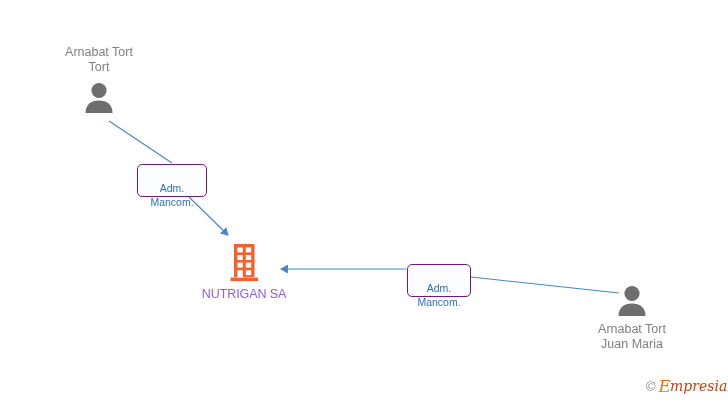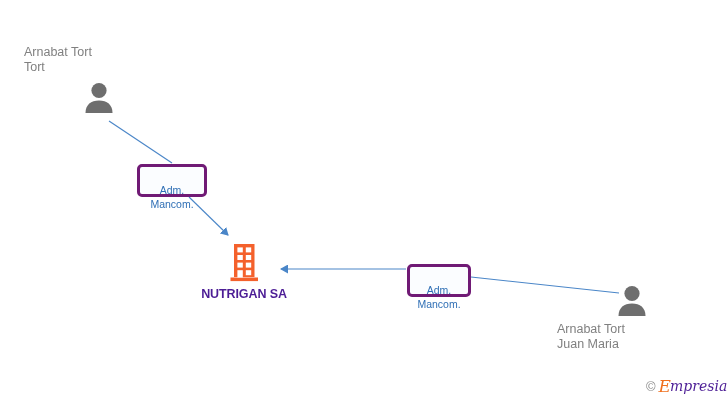--- a/index.html
+++ b/index.html
@@ -22,21 +22,21 @@
     left: 0;
     top: 0;
     width: 728px;
     height: 400px;
   }
 
   
   .person-node {
     position: absolute;
     width: 150px;
-    text-align: left;
+    text-align: center;
   }
   .person-label {
     color: #808080;
     font-size: 12.5px;
     line-height: 15px;
     white-space: pre-line;
   }
   .person-icon {
     width: 150px;
     height: 32px;
@@ -48,34 +48,34 @@
     position: absolute;
     width: 160px;
     text-align: center;
   }
   .company-icon {
     width: 160px;
     height: 40px;
     display: block;
   }
   .company-label {
-    color: #4c1d95;
+    color: #8b5cf6;
     font-size: 12.5px;
-    font-weight: bold;
+    font-weight: normal;
     line-height: 15px;
     letter-spacing: -0.1px;
     margin-top: 4px;
   }
 
   
   .rel-box {
     position: absolute;
     box-sizing: border-box;
     background: #fbfdff;
-    border: 3px solid #701a75;
+    border: 1px solid #701a75;
     border-radius: 5px;
     color: #2f6fb5;
     font-size: 10.5px;
     line-height: 14px;
     text-align: center;
     padding-top: 2px;
     white-space: pre-line;
   }
 
   
@@ -95,21 +95,21 @@
     margin-right: 3px;
   }
   #watermark .brand-e {
     color: #f0701e;
     font-family: "DejaVu Serif", serif;
     font-style: italic;
     font-size: 17px;
     line-height: 17px;
   }
   #watermark .brand-rest {
-    color: #4c1d95;
+    color: #c2410c;
     font-family: "DejaVu Serif", serif;
     font-style: italic;
     font-size: 14px;
     line-height: 14px;
     margin-left: -1px;
   }
 </style>
 </head>
 <body>
 

